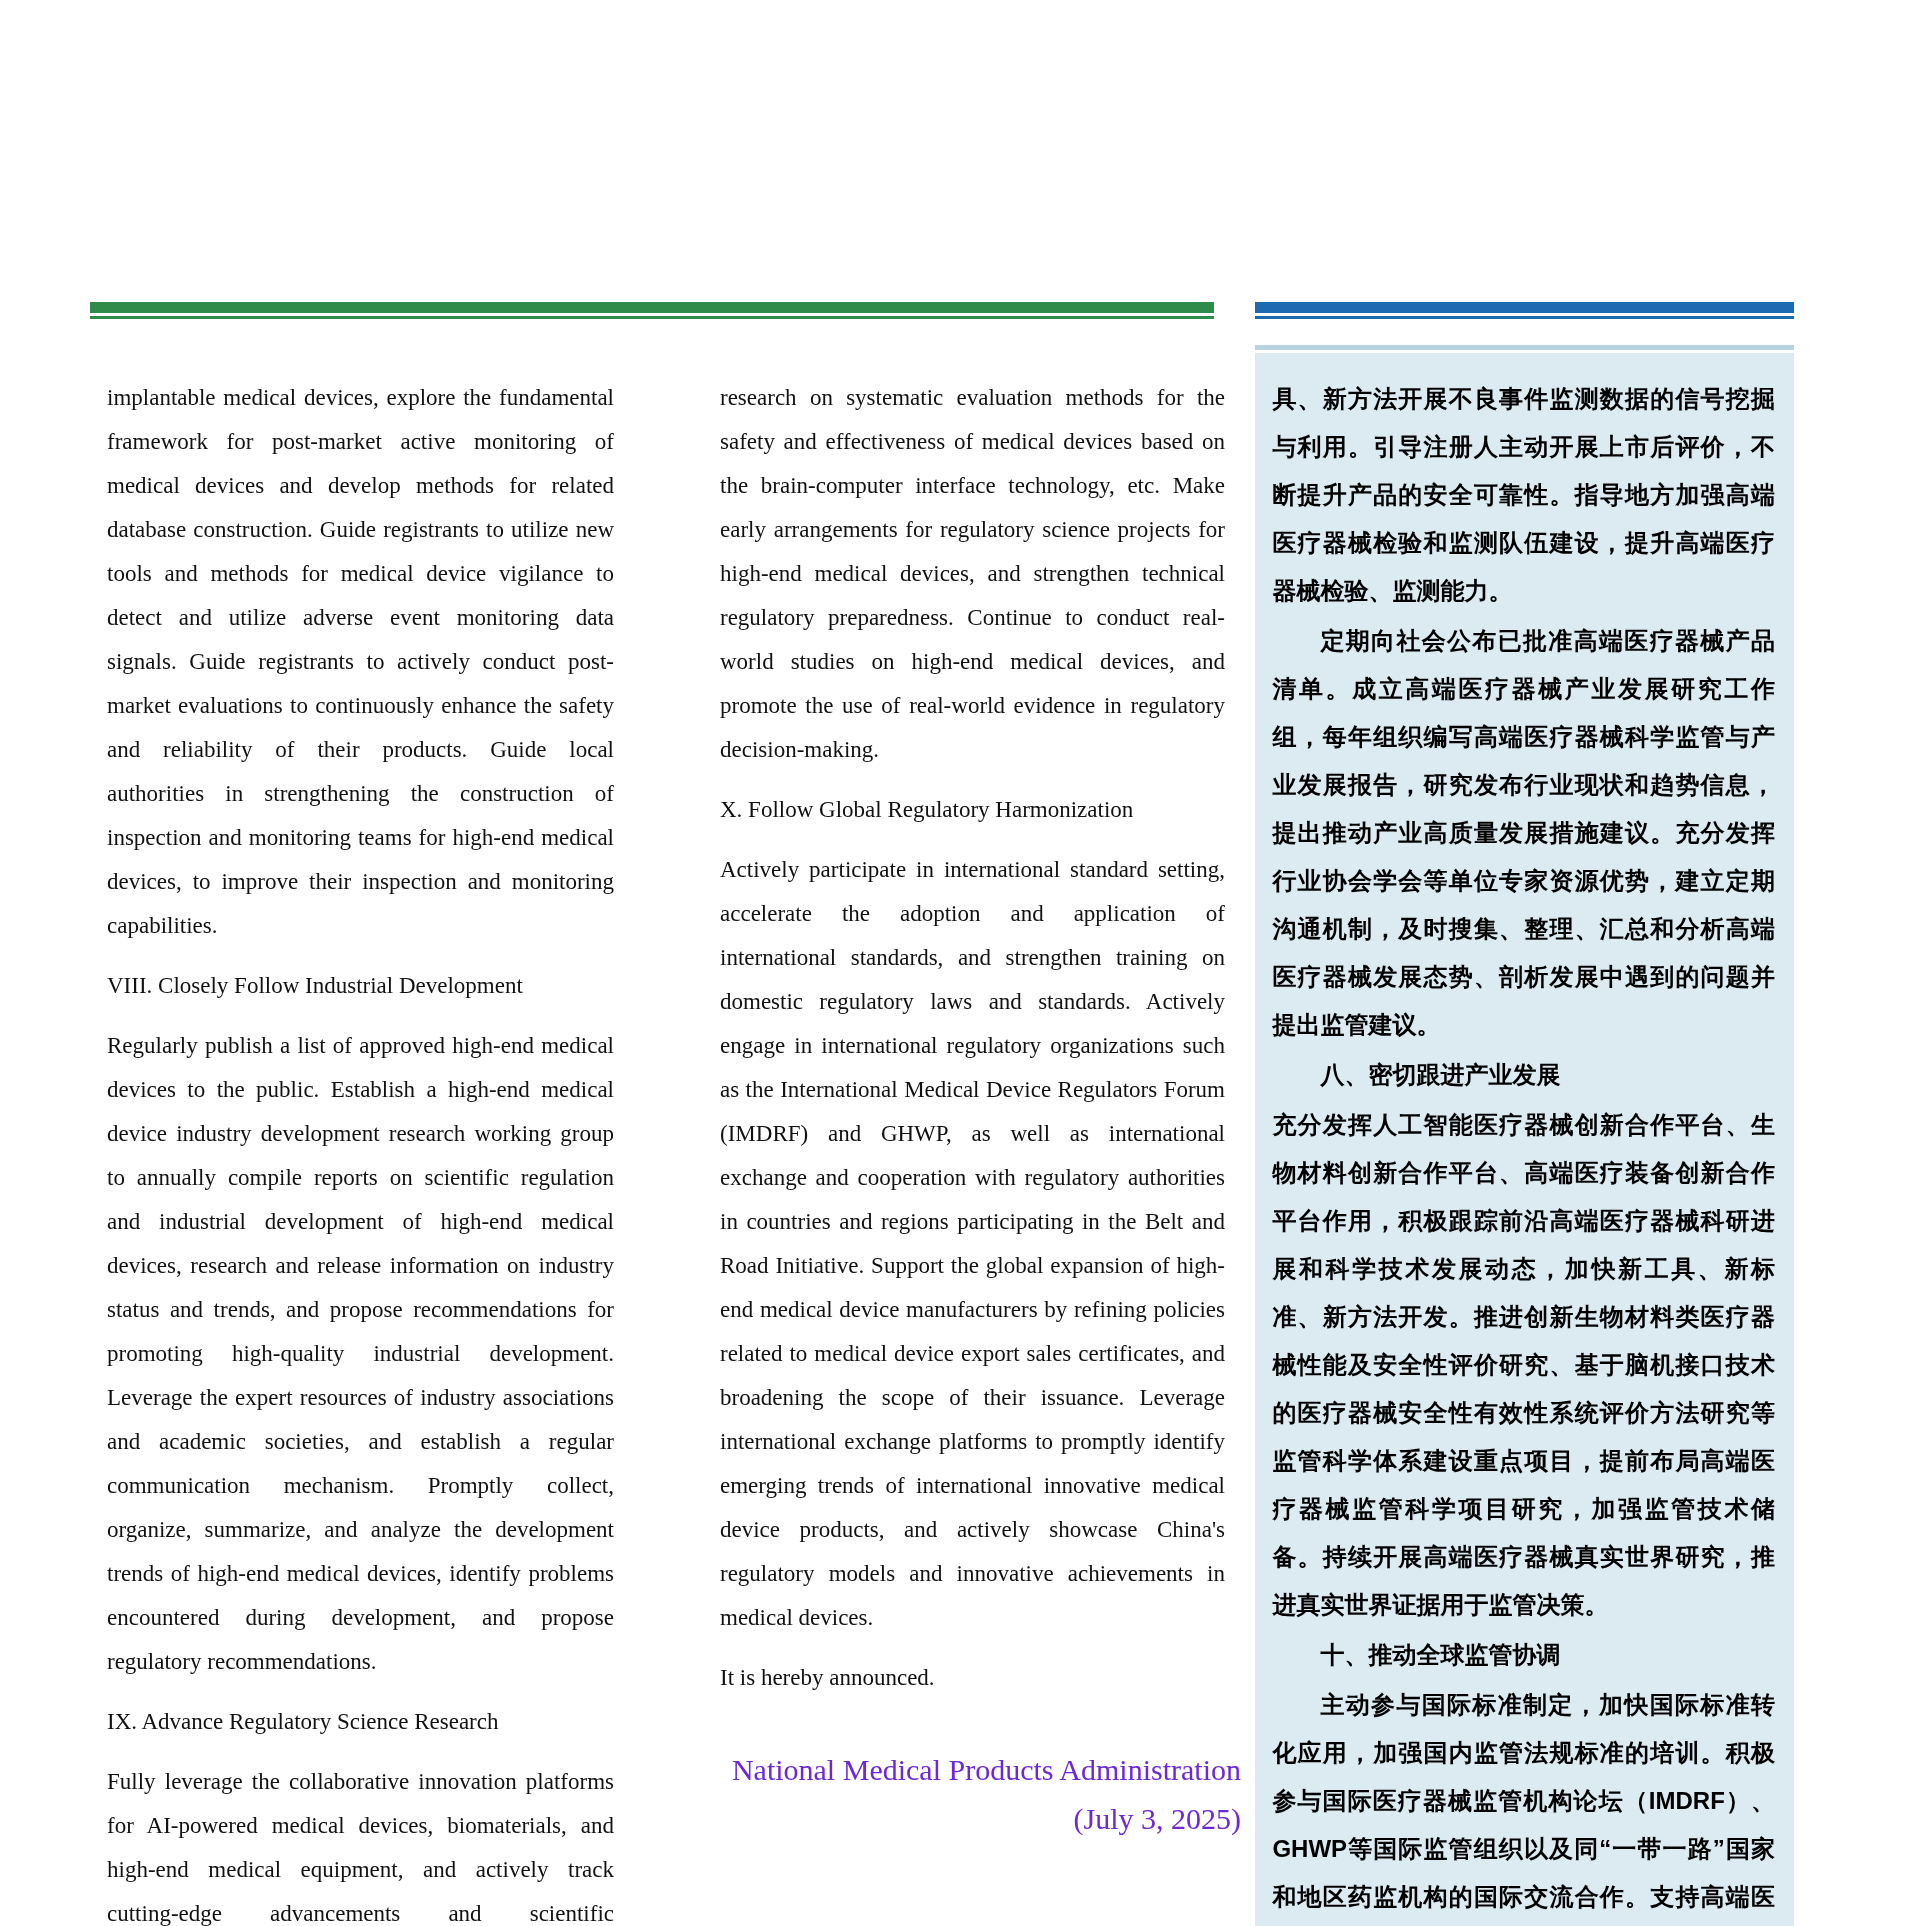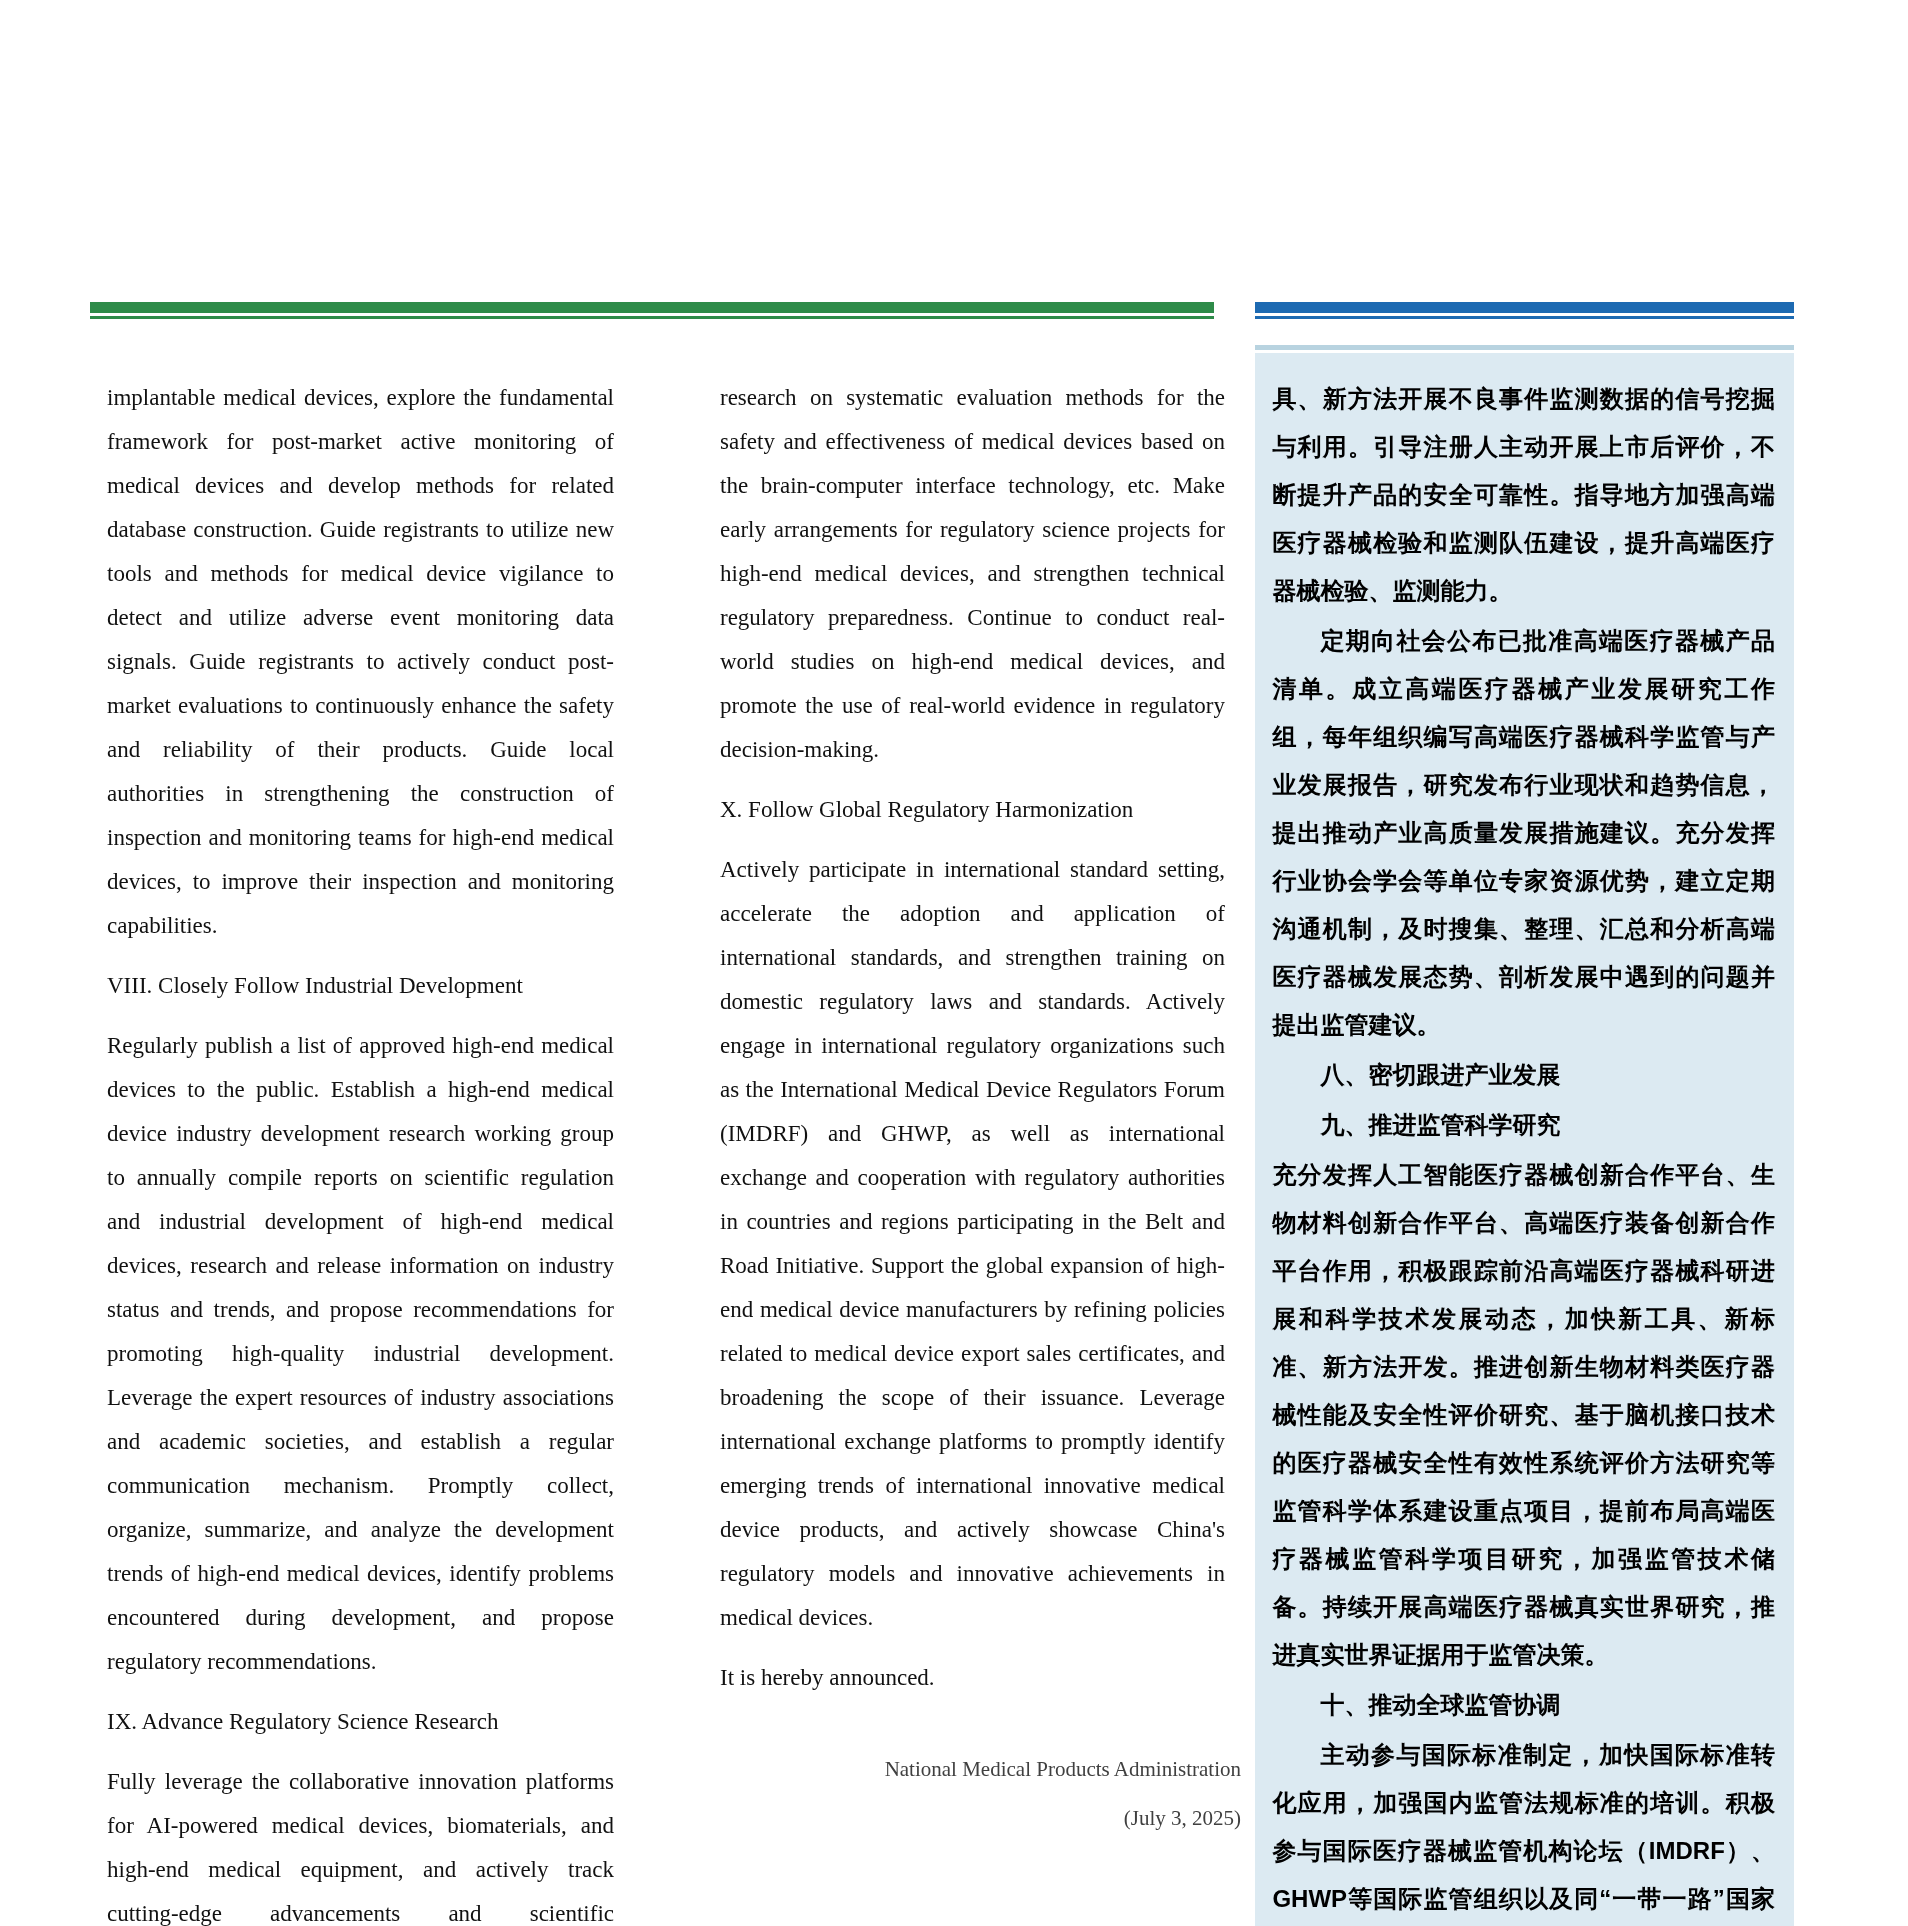--- a/index.html
+++ b/index.html
@@ -12,21 +12,21 @@
   .bar-green-thick { left:90px; top:302px; width:1124px; height:11.2px; background:#2e8b49; }
   .bar-green-thin  { left:90px; top:316px; width:1124px; height:2.7px;  background:#2e8b49; }
   .bar-blue-thick  { left:1255px; top:302px; width:539px; height:11.2px; background:#1d6ab2; }
   .bar-blue-thin   { left:1255px; top:316px; width:539px; height:2.7px;  background:#1d6ab2; }
 
   
   .col { position:absolute; top:360px; text-align:justify; font-size:23px; line-height:44px; }
   .col p { margin:16px; }
   .col-left { left:91px;  width:539px; }
   .col-mid  { left:704px; width:537px; }
-  .sig-en { margin-top:45px; text-align:right; color:#404040; font-size:21px; line-height:49px; }
+  .sig-en { margin-top:45px; text-align:right; color:#6d28d9; font-size:30px; line-height:49px; }
   .sig-en div { white-space:nowrap; }
 
   
   .panel-edge-top    { position:absolute; left:1255px; top:345px;  width:539px; height:4.6px; background:#b8d3e0; }
   .panel-bg          { position:absolute; left:1255px; top:353px;  width:539px; height:2014px; background:#dceaf2; overflow:hidden; }
   .panel-text {
     box-sizing:border-box; width:100%; height:100%;
     padding:20px 17px 15.4px 15.4px;
     font-family:"Liberation Sans", sans-serif; font-weight:600;
     font-size:24px; line-height:48px; color:#000; text-align:justify;
@@ -62,21 +62,20 @@
       <div>(July 3, 2025)</div>
     </div>
   </div>
 
   <div class="panel-edge-top"></div>
   <div class="panel-bg">
     <div class="panel-text">
       <p>具、新方法开展不良事件监测数据的信号挖掘与利用。引导注册人主动开展上市后评价，不断提升产品的安全可靠性。指导地方加强高端医疗器械检验和监测队伍建设，提升高端医疗器械检验、监测能力。</p>
       <p class="zh-indent">定期向社会公布已批准高端医疗器械产品清单。成立高端医疗器械产业发展研究工作组，每年组织编写高端医疗器械科学监管与产业发展报告，研究发布行业现状和趋势信息，提出推动产业高质量发展措施建议。充分发挥行业协会学会等单位专家资源优势，建立定期沟通机制，及时搜集、整理、汇总和分析高端医疗器械发展态势、剖析发展中遇到的问题并提出监管建议。</p>
       <p class="zh-indent">八、密切跟进产业发展</p>
-      <p class="zh-indent">九、推进监管科学研究</p>
       <p>充分发挥人工智能医疗器械创新合作平台、生物材料创新合作平台、高端医疗装备创新合作平台作用，积极跟踪前沿高端医疗器械科研进展和科学技术发展动态，加快新工具、新标准、新方法开发。推进创新生物材料类医疗器械性能及安全性评价研究、基于脑机接口技术的医疗器械安全性有效性系统评价方法研究等监管科学体系建设重点项目，提前布局高端医疗器械监管科学项目研究，加强监管技术储备。持续开展高端医疗器械真实世界研究，推进真实世界证据用于监管决策。</p>
       <p class="zh-indent">十、推动全球监管协调</p>
       <p class="zh-indent">主动参与国际标准制定，加快国际标准转化应用，加强国内监管法规标准的培训。积极参与国际医疗器械监管机构论坛（IMDRF）、GHWP等国际监管组织以及同“一带一路”国家和地区药监机构的国际交流合作。支持高端医疗器械企业“出海”发展，完善医疗器械出口销售证明相关政策，拓宽出口销售证明出具范围。依托国际交流平台及时捕捉国际医疗器械创新产品的新赛道，积极宣传中国医疗器械监管模式和创新成果。</p>
 
     </div>
   </div>
 
 </div>
 
 

